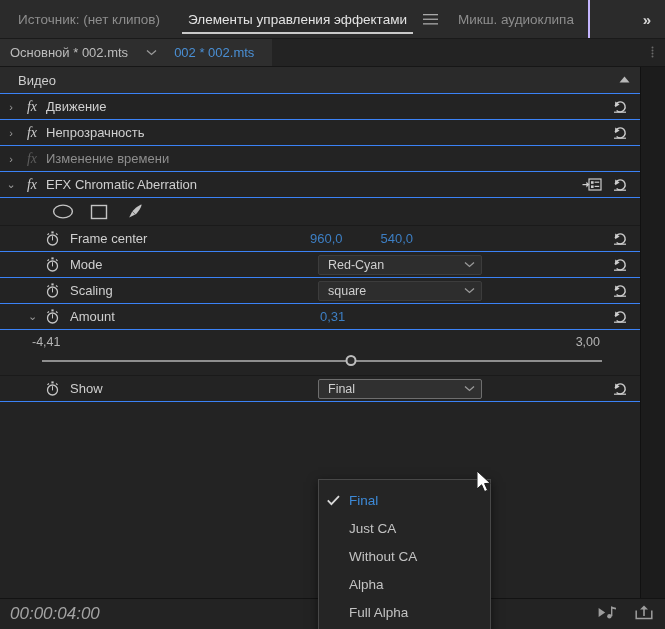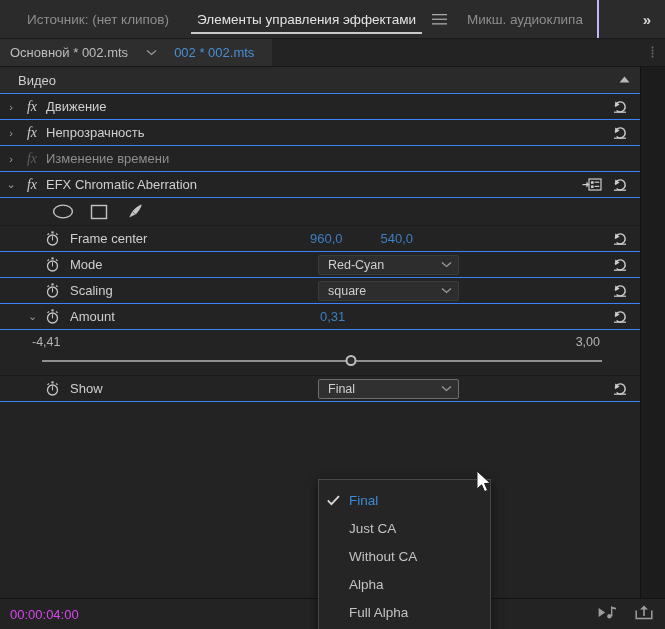--- a/index.html
+++ b/index.html
@@ -38,21 +38,21 @@
   .ph-tab {
     display: flex;
     align-items: center;
     padding: 0 14px;
     color: #8d8d8d;
     font-size: 13.5px;
     white-space: nowrap;
     position: relative;
     cursor: default;
   }
-  .ph-tab.inactive-left { padding-left: 27px; }
+  .ph-tab.inactive-left { padding-left: 18px; }
   .ph-tab.active {
     color: #e3e3e3;
     text-align: center;
   }
   .ph-tab.active .tab-underline {
     position: absolute;
     left: 8px; right: 8px; bottom: 4px;
     height: 2px;
     background: #c9c9c9;
   }
@@ -260,21 +260,21 @@
   }
   .value-single {
     position: absolute;
     left: 320px;
   }
 
   
   .select {
     position: absolute;
     left: 318px;
-    width: 141px;
+    width: 164px;
     height: 20px;
     background: #2d2d2d;
     border: 1px solid #3c3c3c;
     border-radius: 2px;
     display: flex;
     align-items: center;
     padding: 0 6px 0 9px;
     box-sizing: border-box;
     color: #cfcfcf;
     font-size: 12.5px;
@@ -374,22 +374,23 @@
   .footer {
     height: 30px;
     min-height: 30px;
     background: #232323;
     border-top: 1px solid #131313;
     display: flex;
     align-items: center;
     padding: 0 12px 0 10px;
   }
   .timecode {
-    color: #d946ef;
-    font-size: 13px;
+    color: #a3a3a3;
+    font-size: 17px;
+    font-style: italic;
   }
   .footer-icons {
     margin-left: auto;
     display: flex;
     align-items: center;
     gap: 18px;
     color: #9d9d9d;
   }
   .fill-area {
     flex: 1;

